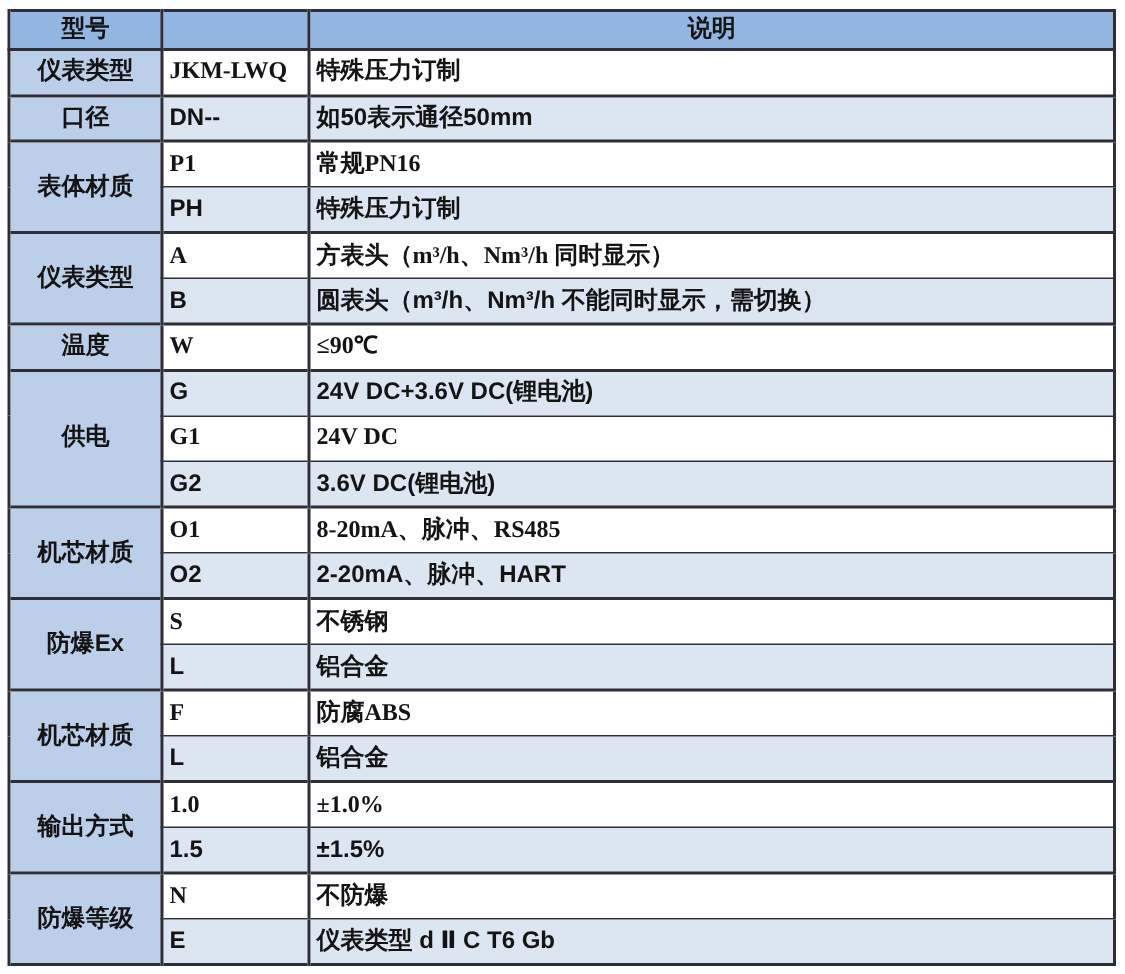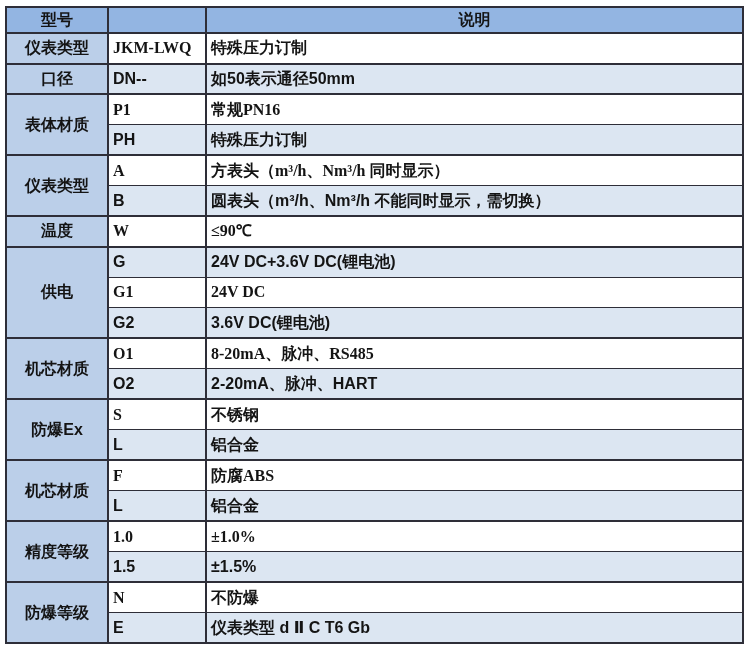--- a/index.html
+++ b/index.html
@@ -142,21 +142,21 @@
         <tr class="plain group-start">
           <th class="cat" rowspan="2">机芯材质</th>
           <td>F</td>
           <td>防腐ABS</td>
         </tr>
         <tr class="alt">
           <td>L</td>
           <td>铝合金</td>
         </tr>
         <tr class="plain group-start">
-          <th class="cat" rowspan="2">精度等级</th>
+          <th class="cat" rowspan="2">输出方式</th>
           <td>1.0</td>
           <td>±1.0%</td>
         </tr>
         <tr class="alt">
           <td>1.5</td>
           <td>±1.5%</td>
         </tr>
         <tr class="plain group-start">
           <th class="cat" rowspan="2">防爆等级</th>
           <td>N</td>

